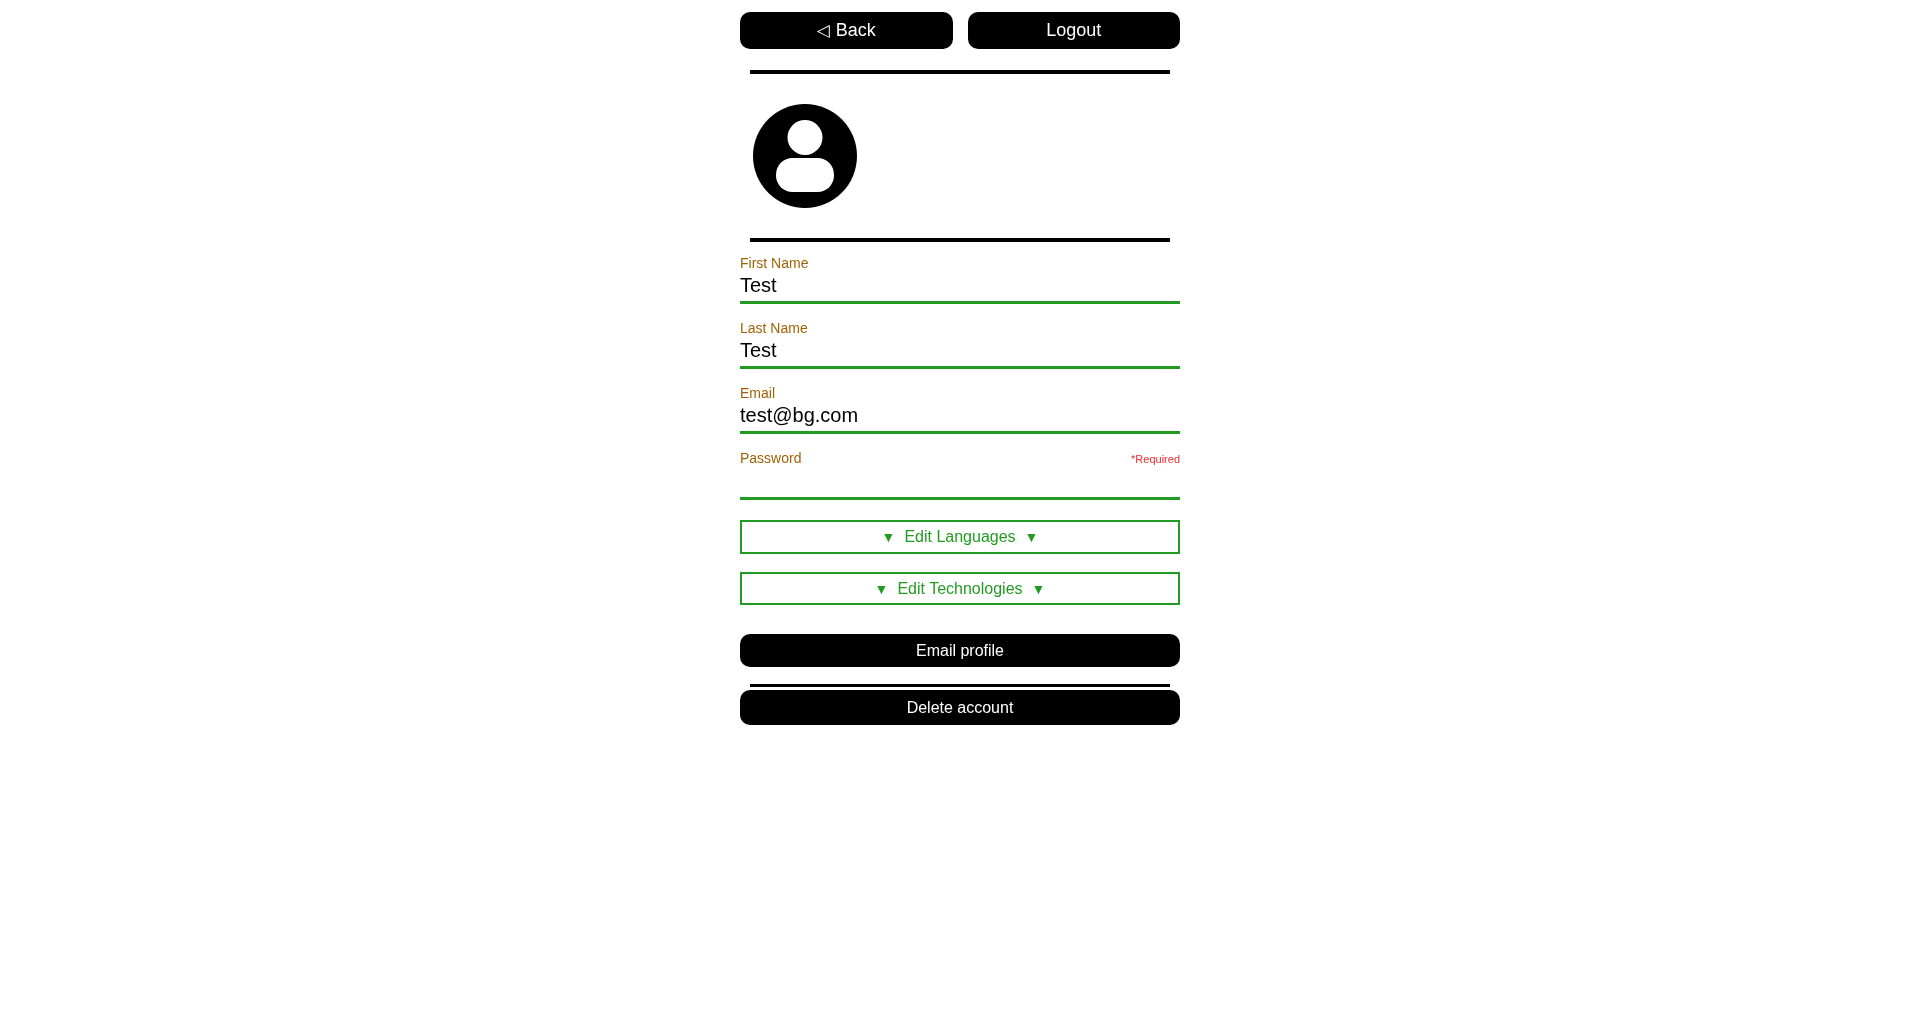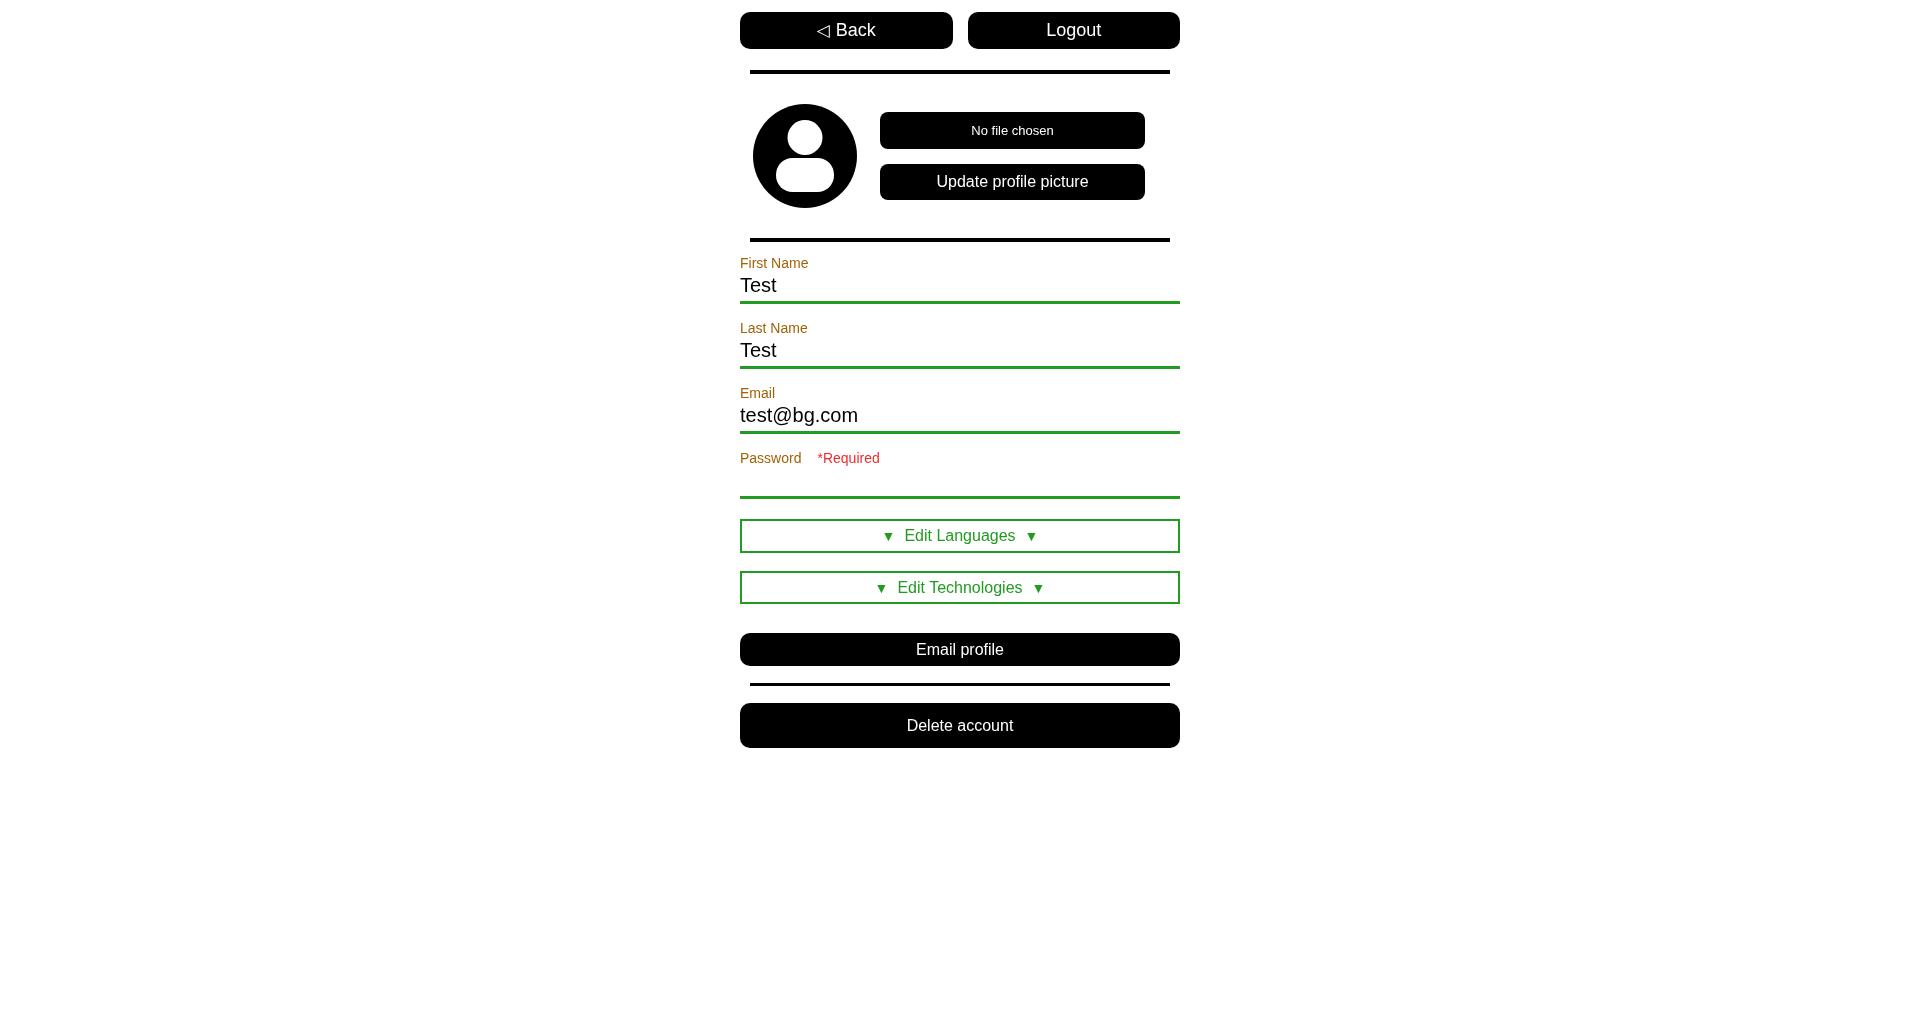--- a/index.html
+++ b/index.html
@@ -23,40 +23,40 @@
   .divider.mid { margin-top: 30px; }
 
   .avatar-row { margin-top: 30px; display: flex; align-items: center; padding-left: 13px; }
   .avatar { width: 104px; height: 104px; flex: 0 0 auto; }
   .avatar-buttons { margin-left: 23px; width: 265px; display: flex; flex-direction: column; gap: 15px; }
   .file-btn { height: 37px; font-size: 13px; border-radius: 8px; width: 100%; }
   .update-pic-btn { height: 36px; font-size: 16px; border-radius: 8px; width: 100%; }
 
   .field { margin-top: 13px; }
   .field + .field { margin-top: 16px; }
-  .field-label-row { display: flex; justify-content: flex-start; align-items: baseline; gap: 16px; }
+  .field-label-row { display: flex; justify-content: space-between; align-items: baseline; gap: 16px; }
   .field-label { color: #a16207; font-size: 14px; line-height: 17px; display: block; }
-  .required-note { color: #ee2c2c; font-size: 14px; line-height: 17px; }
+  .required-note { color: #ee2c2c; font-size: 11px; line-height: 17px; }
   .field-input {
     display: block; width: 100%; border: none; outline: none; background: transparent;
     border-bottom: 3px solid #229b22; font-size: 20px; color: #000000;
     padding: 2px 0 4px; font-family: "Liberation Sans", sans-serif;
   }
 
   .btn-outline {
     margin-top: 20px; width: 100%; height: 34px; background: #ffffff;
     border: 2px solid #229b22; color: #229b22; font-size: 16px;
     display: flex; align-items: center; justify-content: center; gap: 9px;
     font-family: "Liberation Sans", sans-serif; cursor: pointer; border-radius: 0;
   }
   .btn-outline.tech { margin-top: 18px; height: 33px; }
   .caret { font-size: 14px; line-height: 1; }
 
   .update-profile-btn { margin-top: 29px; width: 100%; height: 33px; font-size: 16px; }
-  .delete-account-btn { margin-top: 17px; width: 100%; height: 45px; font-size: 16px; }
+  .delete-account-btn { margin-top: 3px; width: 100%; height: 35px; font-size: 16px; }
 </style>
 </head>
 <body>
 
 <div class="content">
 
   <div class="top-row">
     <button class="btn-black">
       <span class="back-icon">◁</span>
       <span>Back</span>
@@ -67,28 +67,20 @@
   </div>
 
   <div class="divider"></div>
 
   <div class="avatar-row">
     <svg class="avatar" viewBox="0 0 104 104">
       <circle cx="52" cy="52" r="52" fill="#000000"></circle>
       <circle cx="52" cy="33.5" r="17.5" fill="#ffffff"></circle>
       <rect x="23" y="54" width="58" height="34" rx="16.5" fill="#ffffff"></rect>
     </svg>
-    <div class="avatar-buttons">
-      <button class="btn-black file-btn">
-        <span>No file chosen</span>
-      </button>
-      <button class="btn-black update-pic-btn">
-        <span>Update profile picture</span>
-      </button>
-    </div>
   </div>
 
   <div class="divider mid"></div>
 
   <div class="field">
     <span class="field-label">First Name</span>
     <input class="field-input" type="text" value="Test" style="">
   </div>
 
   <div class="field">

